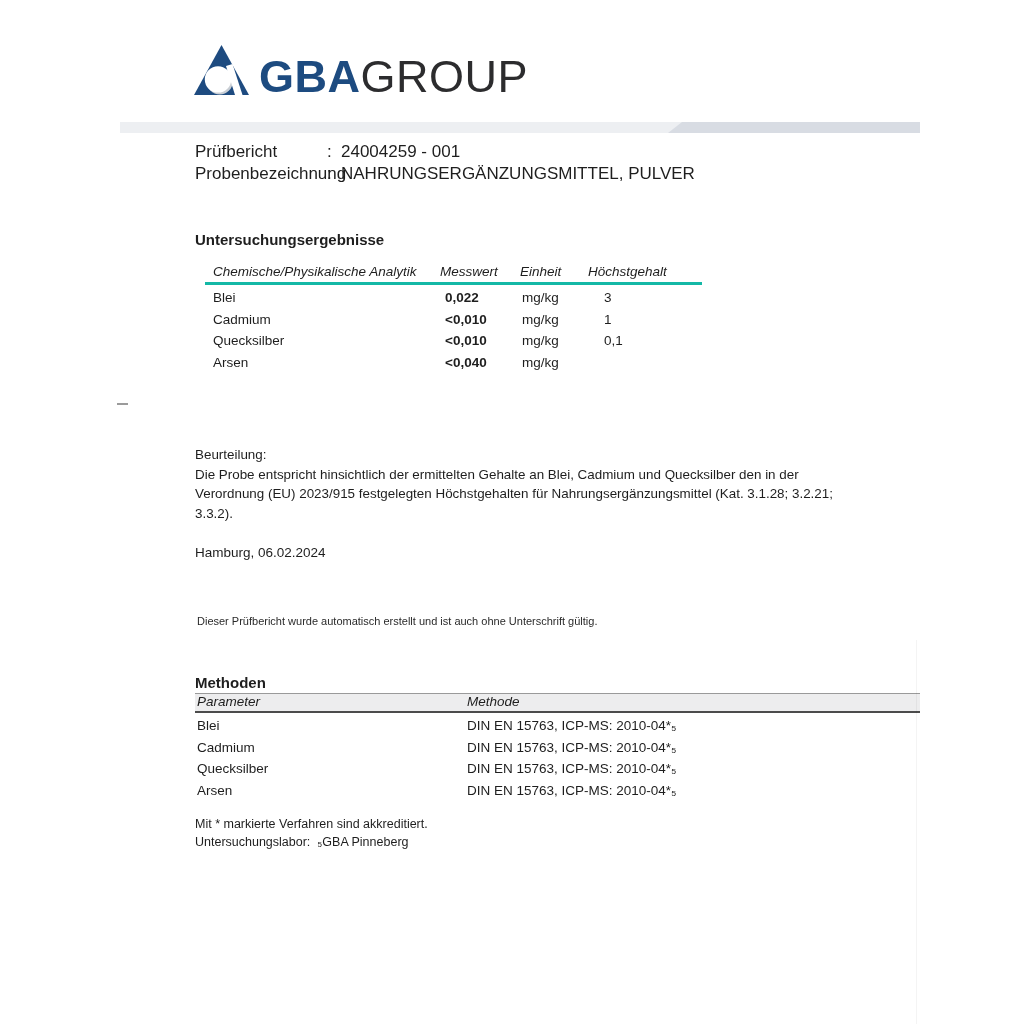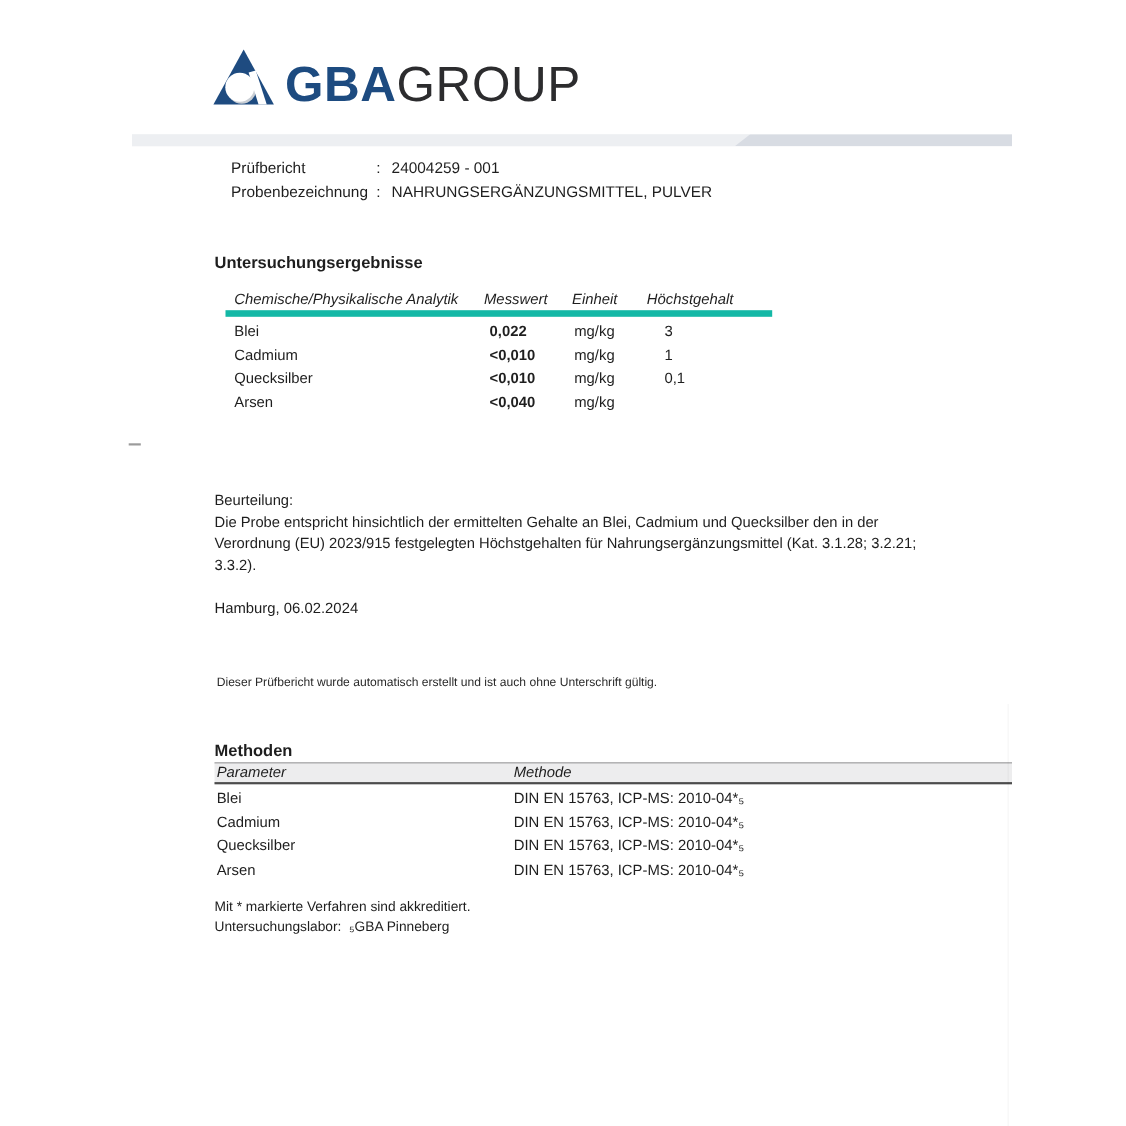--- a/index.html
+++ b/index.html
@@ -14,27 +14,27 @@
   .logo svg { width:57px; height:53px; display:block; }
   .logo .gba   { font-size:45px; font-weight:bold; color:#1d4b80; line-height:0.92; margin-left:9px; letter-spacing:0.5px; }
   .logo .group { font-size:45px; font-weight:400; color:#2c2c2e; line-height:0.92; letter-spacing:0.5px; }
 
   
   .band { position:absolute; left:120px; top:122px; width:800px; height:11px; background:#edeff2; }
   .band-dark { position:absolute; right:0; top:0; width:252px; height:11px; background:#d8dce3;
                clip-path:polygon(14px 0, 100% 0, 100% 100%, 0 100%); }
 
   
-  .meta { position:absolute; left:210px; top:141px; font-size:14px; }
+  .meta { position:absolute; left:195px; top:141px; font-size:17px; }
   .meta-row { display:grid; grid-template-columns:132px 14px auto; line-height:22px; white-space:nowrap; }
 
   
   .results-title { position:absolute; left:195px; top:231px; font-size:15px; font-weight:bold; }
   .rtable { position:absolute; left:205px; top:264px; width:497px; font-size:13.5px; }
-  .rhead { display:grid; grid-template-columns:235px 80px 68px 114px; font-style:italic; padding-bottom:3px; border-bottom:6px solid #14b8a6; }
+  .rhead { display:grid; grid-template-columns:235px 80px 68px 114px; font-style:italic; padding-bottom:3px; border-bottom:3px solid #14b8a6; }
   .rrows { margin-top:2px; }
   .rrow  { display:grid; grid-template-columns:235px 80px 68px 114px; line-height:21.7px; }
   .rhead .c0, .rrow .c0 { padding-left:8px; }
   .rrow .c1 { padding-left:5px;font-weight:bold; }
   .rrow .c2 { padding-left:2px; }
   .rrow .c3 { padding-left:16px; }
   .results-note { position:absolute; left:195px; top:375px; font-size:13.5px; white-space:nowrap; }
 
   .fold-mark { position:absolute; left:117px; top:403px; width:11px; height:2px; background:#9b9b9b; }
 

